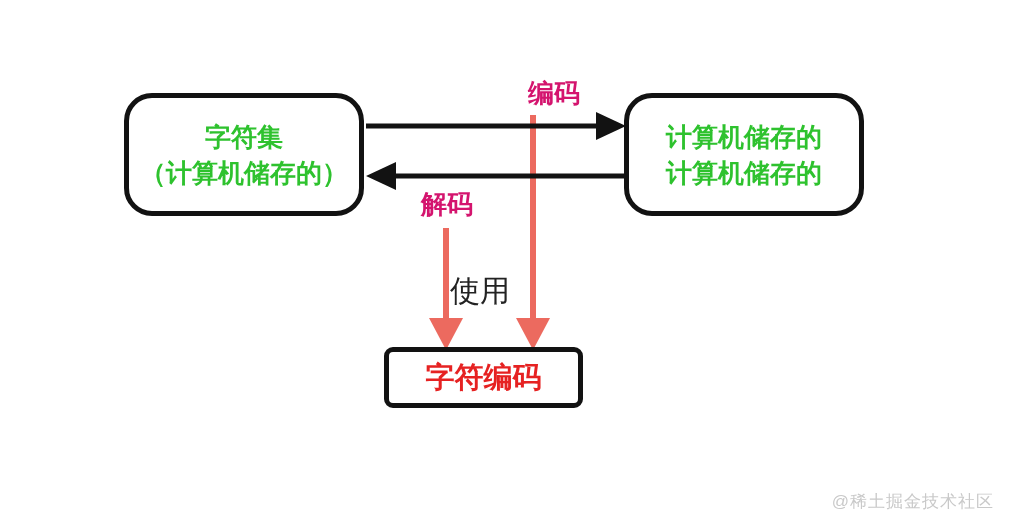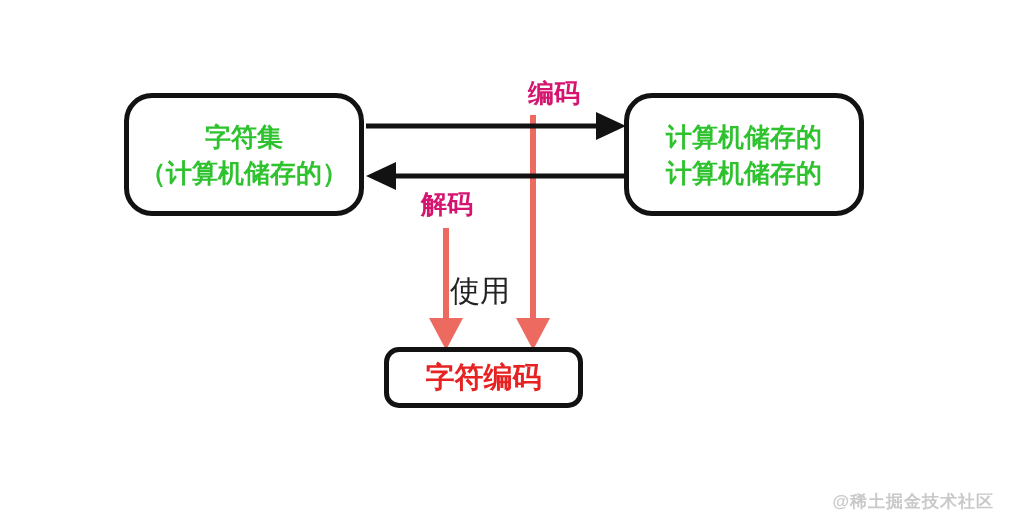--- a/index.html
+++ b/index.html
@@ -46,21 +46,21 @@
     width: 240px; height: 123px;
     border-radius: 28px;
     color: #2ec22e;
     font-size: 26px;
     line-height: 36px;
   }
 
   .node-encoding {
     left: 384px; top: 347px;
     width: 199px; height: 61px;
-    border-radius: 15px;
+    border-radius: 9px;
     color: #e62222;
     font-size: 29px;
   }
 
   .edge-label {
     position: absolute;
     width: 90px;
     text-align: center;
     font-weight: bold;
     font-size: 26px;
@@ -78,21 +78,20 @@
     color: #222222;
     font-weight: normal;
   }
 
   .watermark {
     position: absolute;
     right: 22px; top: 490px;
     font-size: 17px;
     color: #c9c9c9;
     letter-spacing: 1px;
-    font-weight: bold;
   }
 </style>
 </head>
 <body>
 
 <div class="canvas">
 
   <svg class="layer-svg" viewBox="0 0 1016 532" xmlns="http://www.w3.org/2000/svg">
 
     <g>

